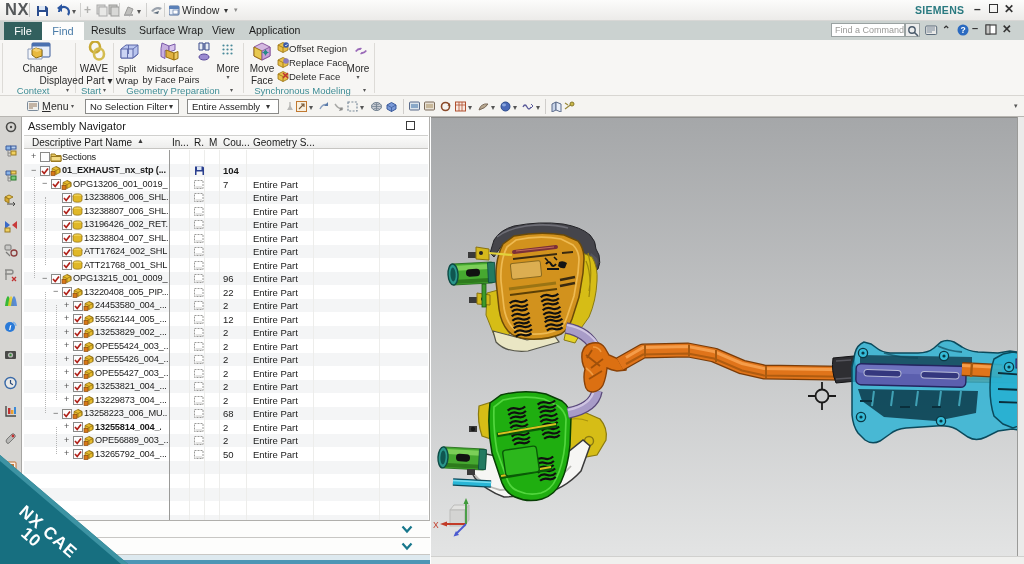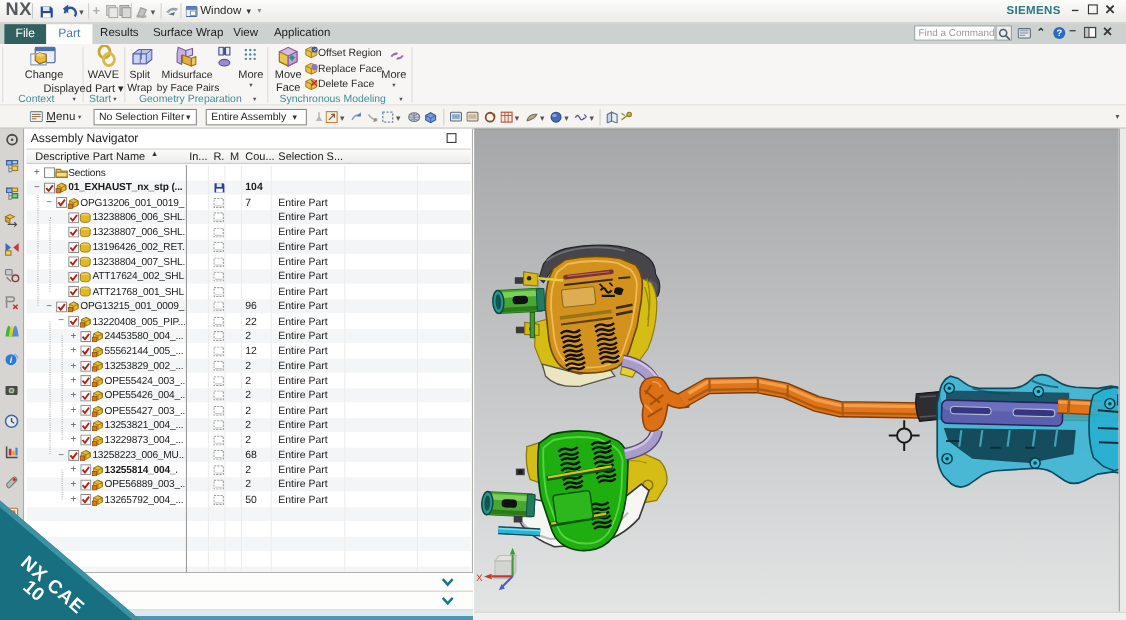--- a/index.html
+++ b/index.html
@@ -51,21 +51,21 @@
  <span class="abs" style="left:224px;top:6px;font-size:8px;color:#333;">▾</span>
  <span class="abs" style="left:234px;top:6px;font-size:7px;color:#8a8a88;">▾</span>
  <span class="abs" style="left:915px;top:4px;font-size:10.5px;font-weight:bold;color:#2a7a80;letter-spacing:0.3px;">SIEMENS</span>
  <span class="abs" style="left:974px;top:2px;font-size:12px;color:#333;font-weight:bold;">–</span>
  <span class="abs" style="left:989px;top:4px;width:9px;height:9px;border:1.4px solid #333;"></span>
  <span class="abs" style="left:1004px;top:2px;font-size:12px;color:#333;font-weight:bold;">✕</span>
 </div>
 
 <div class="abs" style="left:0;top:21px;width:1024px;height:19px;background:#cbd2d0;">
  <div class="abs" style="left:4px;top:1px;width:38px;height:18px;background:#32605e;color:#fff;font-size:11px;text-align:center;line-height:18px;">File</div>
- <div class="abs" style="left:42px;top:1px;width:42px;height:18px;background:#fdfdfc;color:#4a7ca8;font-size:11px;text-align:center;line-height:18px;">Part</div>
+ <div class="abs" style="left:42px;top:1px;width:42px;height:18px;background:#fdfdfc;color:#4a7ca8;font-size:11px;text-align:center;line-height:18px;">Find</div>
  <span class="abs" style="left:91px;top:3px;font-size:10.5px;color:#1c1c1c;">Results</span>
  <span class="abs" style="left:139px;top:3px;font-size:10.5px;color:#1c1c1c;">Surface Wrap</span>
  <span class="abs" style="left:212px;top:3px;font-size:10.5px;color:#1c1c1c;">View</span>
  <span class="abs" style="left:249px;top:3px;font-size:10.5px;color:#1c1c1c;">Application</span>
  <span class="abs" style="left:831px;top:2px;width:74px;height:14px;background:#fff;border:1px solid #9aa2a2;"></span>
  <span class="abs" style="left:835px;top:4px;font-size:9px;color:#9a9a98;">Find a Command</span>
  <span class="abs" style="left:905px;top:2px;width:15px;height:14px;background:#eceded;border:1px solid #9aa2a2;"></span>
  <svg class="abs" style="left:907px;top:4px;" width="12" height="12">
         <circle cx="5" cy="5" r="3.2" fill="none" stroke="#4a5a6a" stroke-width="1.4"></circle>
         <line x1="7.5" y1="7.5" x2="11" y2="11" stroke="#4a5a6a" stroke-width="1.6"></line>
@@ -362,21 +362,21 @@
     <div class="abs" style="left:22px;top:117px;width:408px;height:447px;background:#fff;border-right:1px solid #b0afac;">
       <span class="abs" style="left:6px;top:3px;font-size:11px;color:#1a1a1a;">Assembly Navigator</span>
       <span class="abs" style="left:384px;top:4px;width:9px;height:9px;border:1.5px solid #3a3a3a;"></span>
       <div class="abs" style="left:2px;top:18px;width:404px;height:14px;background:linear-gradient(#fbfbfa,#ededec);border-top:1px solid #d0d0ce;border-bottom:1px solid #c6c5c2;">
         <span class="abs" style="left:8px;top:1px;font-size:10px;color:#1a1a1a;">Descriptive Part Name</span>
         <span class="abs" style="left:113px;top:1px;font-size:7px;color:#3a3a3a;">▲</span>
         <span class="abs" style="left:148px;top:1px;font-size:10px;color:#1a1a1a;">In...</span>
         <span class="abs" style="left:170px;top:1px;font-size:10px;color:#1a1a1a;">R.</span>
         <span class="abs" style="left:185px;top:1px;font-size:10px;color:#1a1a1a;">M</span>
         <span class="abs" style="left:199px;top:1px;font-size:10px;color:#1a1a1a;">Cou...</span>
-        <span class="abs" style="left:229px;top:1px;font-size:10px;color:#1a1a1a;">Selection S...</span>
+        <span class="abs" style="left:229px;top:1px;font-size:10px;color:#1a1a1a;">Geometry S...</span>
       </div>
       <div class="abs" style="left:2px;top:33px;width:404px;height:370px;background:#fff;overflow:hidden;">
         <div class="abs" style="left:0;top:0.0px;width:404px;height:13.5px;background:#ffffff;">
           <span class="abs" style="left:7px;top:1px;font-size:9px;color:#555;">+</span>
           <svg class="abs" style="left:16px;top:2px;" width="10" height="10">
             <rect x="0.5" y="0.5" width="9" height="9" fill="#fdfdfd" stroke="#8a8a88"></rect>
           </svg>
           <svg class="abs" style="left:26px;top:2px;" width="12" height="10">
             <path d="M1 2 h4 l1 1.5 h5 v6 H1 z" fill="#e8c860" stroke="#9a7a20"></path>
             <path d="M1 4.5 h10 v4.5 H1 z" fill="#f4dc86" stroke="#9a7a20"></path>

